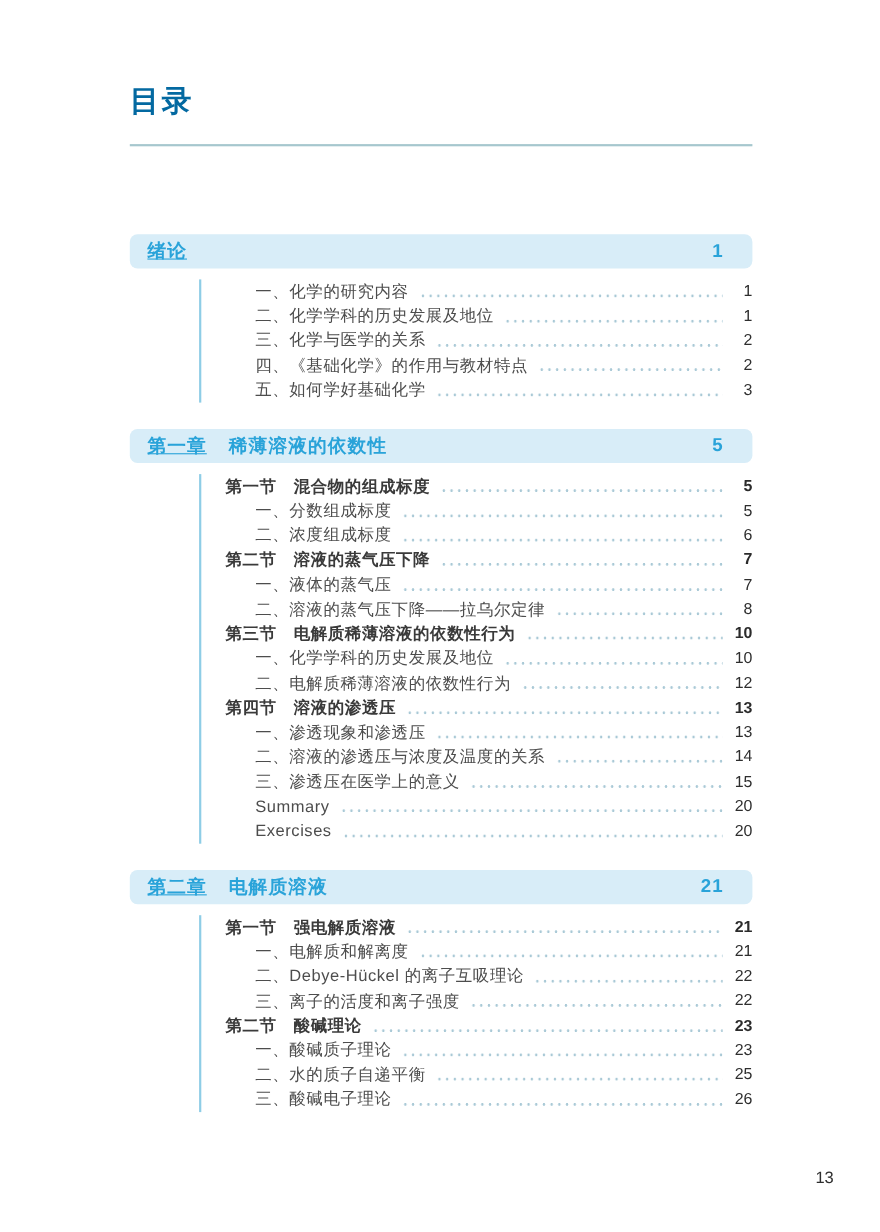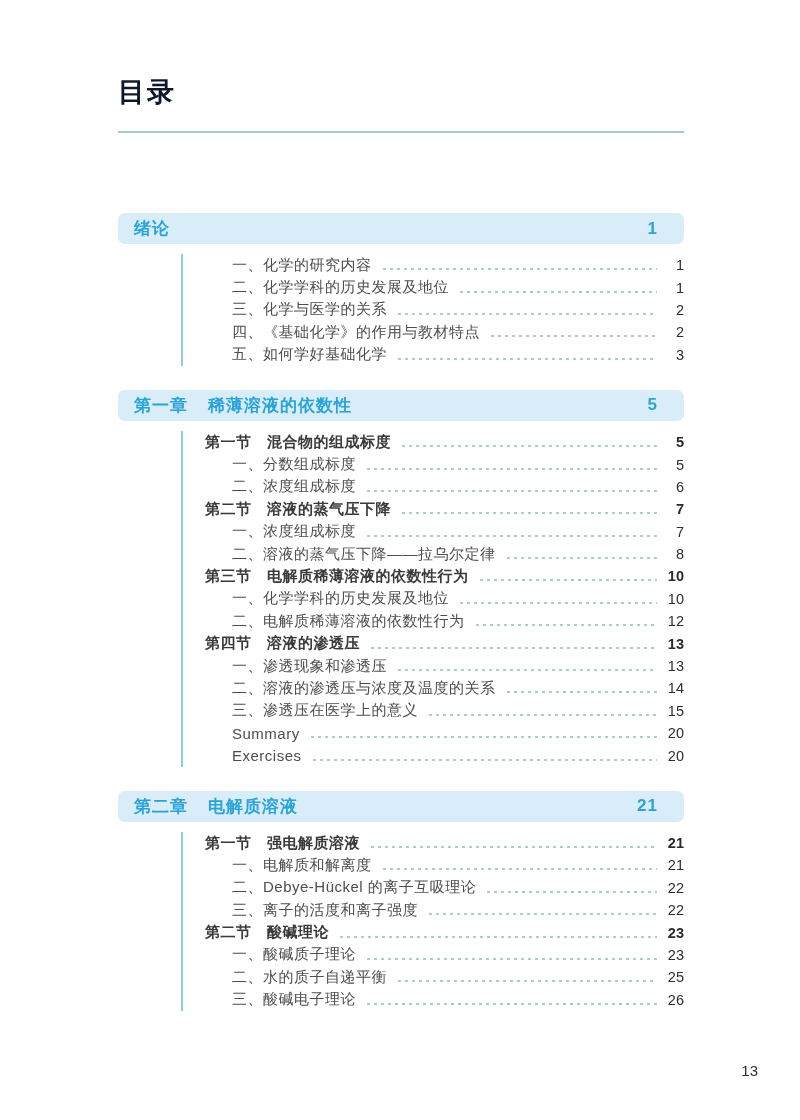--- a/index.html
+++ b/index.html
@@ -9,21 +9,21 @@
     position: relative;
     overflow: hidden;
     font-family: "Liberation Sans", "DejaVu Sans", sans-serif;
     color: #4d4d4d;
   }
   .page { padding: 74px 116px 0 118px; }
 
   .doc-title {
     font-size: 27px;
     font-weight: bold;
-    color: #0f172a;
+    color: #0369a1;
     letter-spacing: 2px;
     margin-bottom: 21px;
   }
   .title-divider {
     height: 2px;
     background: #a6c7ce;
     border: none;
   }
 
   .toc-section .band {
@@ -33,21 +33,21 @@
     border-radius: 7px;
     display: flex;
     align-items: center;
     padding: 0 26px 0 16px;
     color: #29a3d9;
     font-weight: bold;
     font-size: 17px;
     letter-spacing: 1px;
   }
   .toc-section:first-of-type .band { margin-top: 80px; }
-  .band .band-label { margin-right: 20px; white-space: pre; }
+  .band .band-label { margin-right: 20px; white-space: pre; text-decoration: underline; }
   .band .band-title { flex: 1; white-space: pre; }
   .band .band-page { font-size: 17px; }
 
   .entries { display: flex; margin-top: 10px; }
   .rule {
     width: 2px;
     background: #8ecde6;
     margin-left: 63px;
     flex: none;
   }
@@ -154,21 +154,21 @@
           <span class="lbl">二、浓度组成标度</span>
           <span class="dots"></span>
           <span class="pg">6</span>
         </div>
         <div class="row lv1">
           <span class="lbl">第二节　溶液的蒸气压下降</span>
           <span class="dots"></span>
           <span class="pg">7</span>
         </div>
         <div class="row lv2">
-          <span class="lbl">一、浓度组成标度</span>
+          <span class="lbl">一、液体的蒸气压</span>
           <span class="dots"></span>
           <span class="pg">7</span>
         </div>
         <div class="row lv2">
           <span class="lbl">二、溶液的蒸气压下降——拉乌尔定律</span>
           <span class="dots"></span>
           <span class="pg">8</span>
         </div>
         <div class="row lv1">
           <span class="lbl">第三节　电解质稀薄溶液的依数性行为</span>

